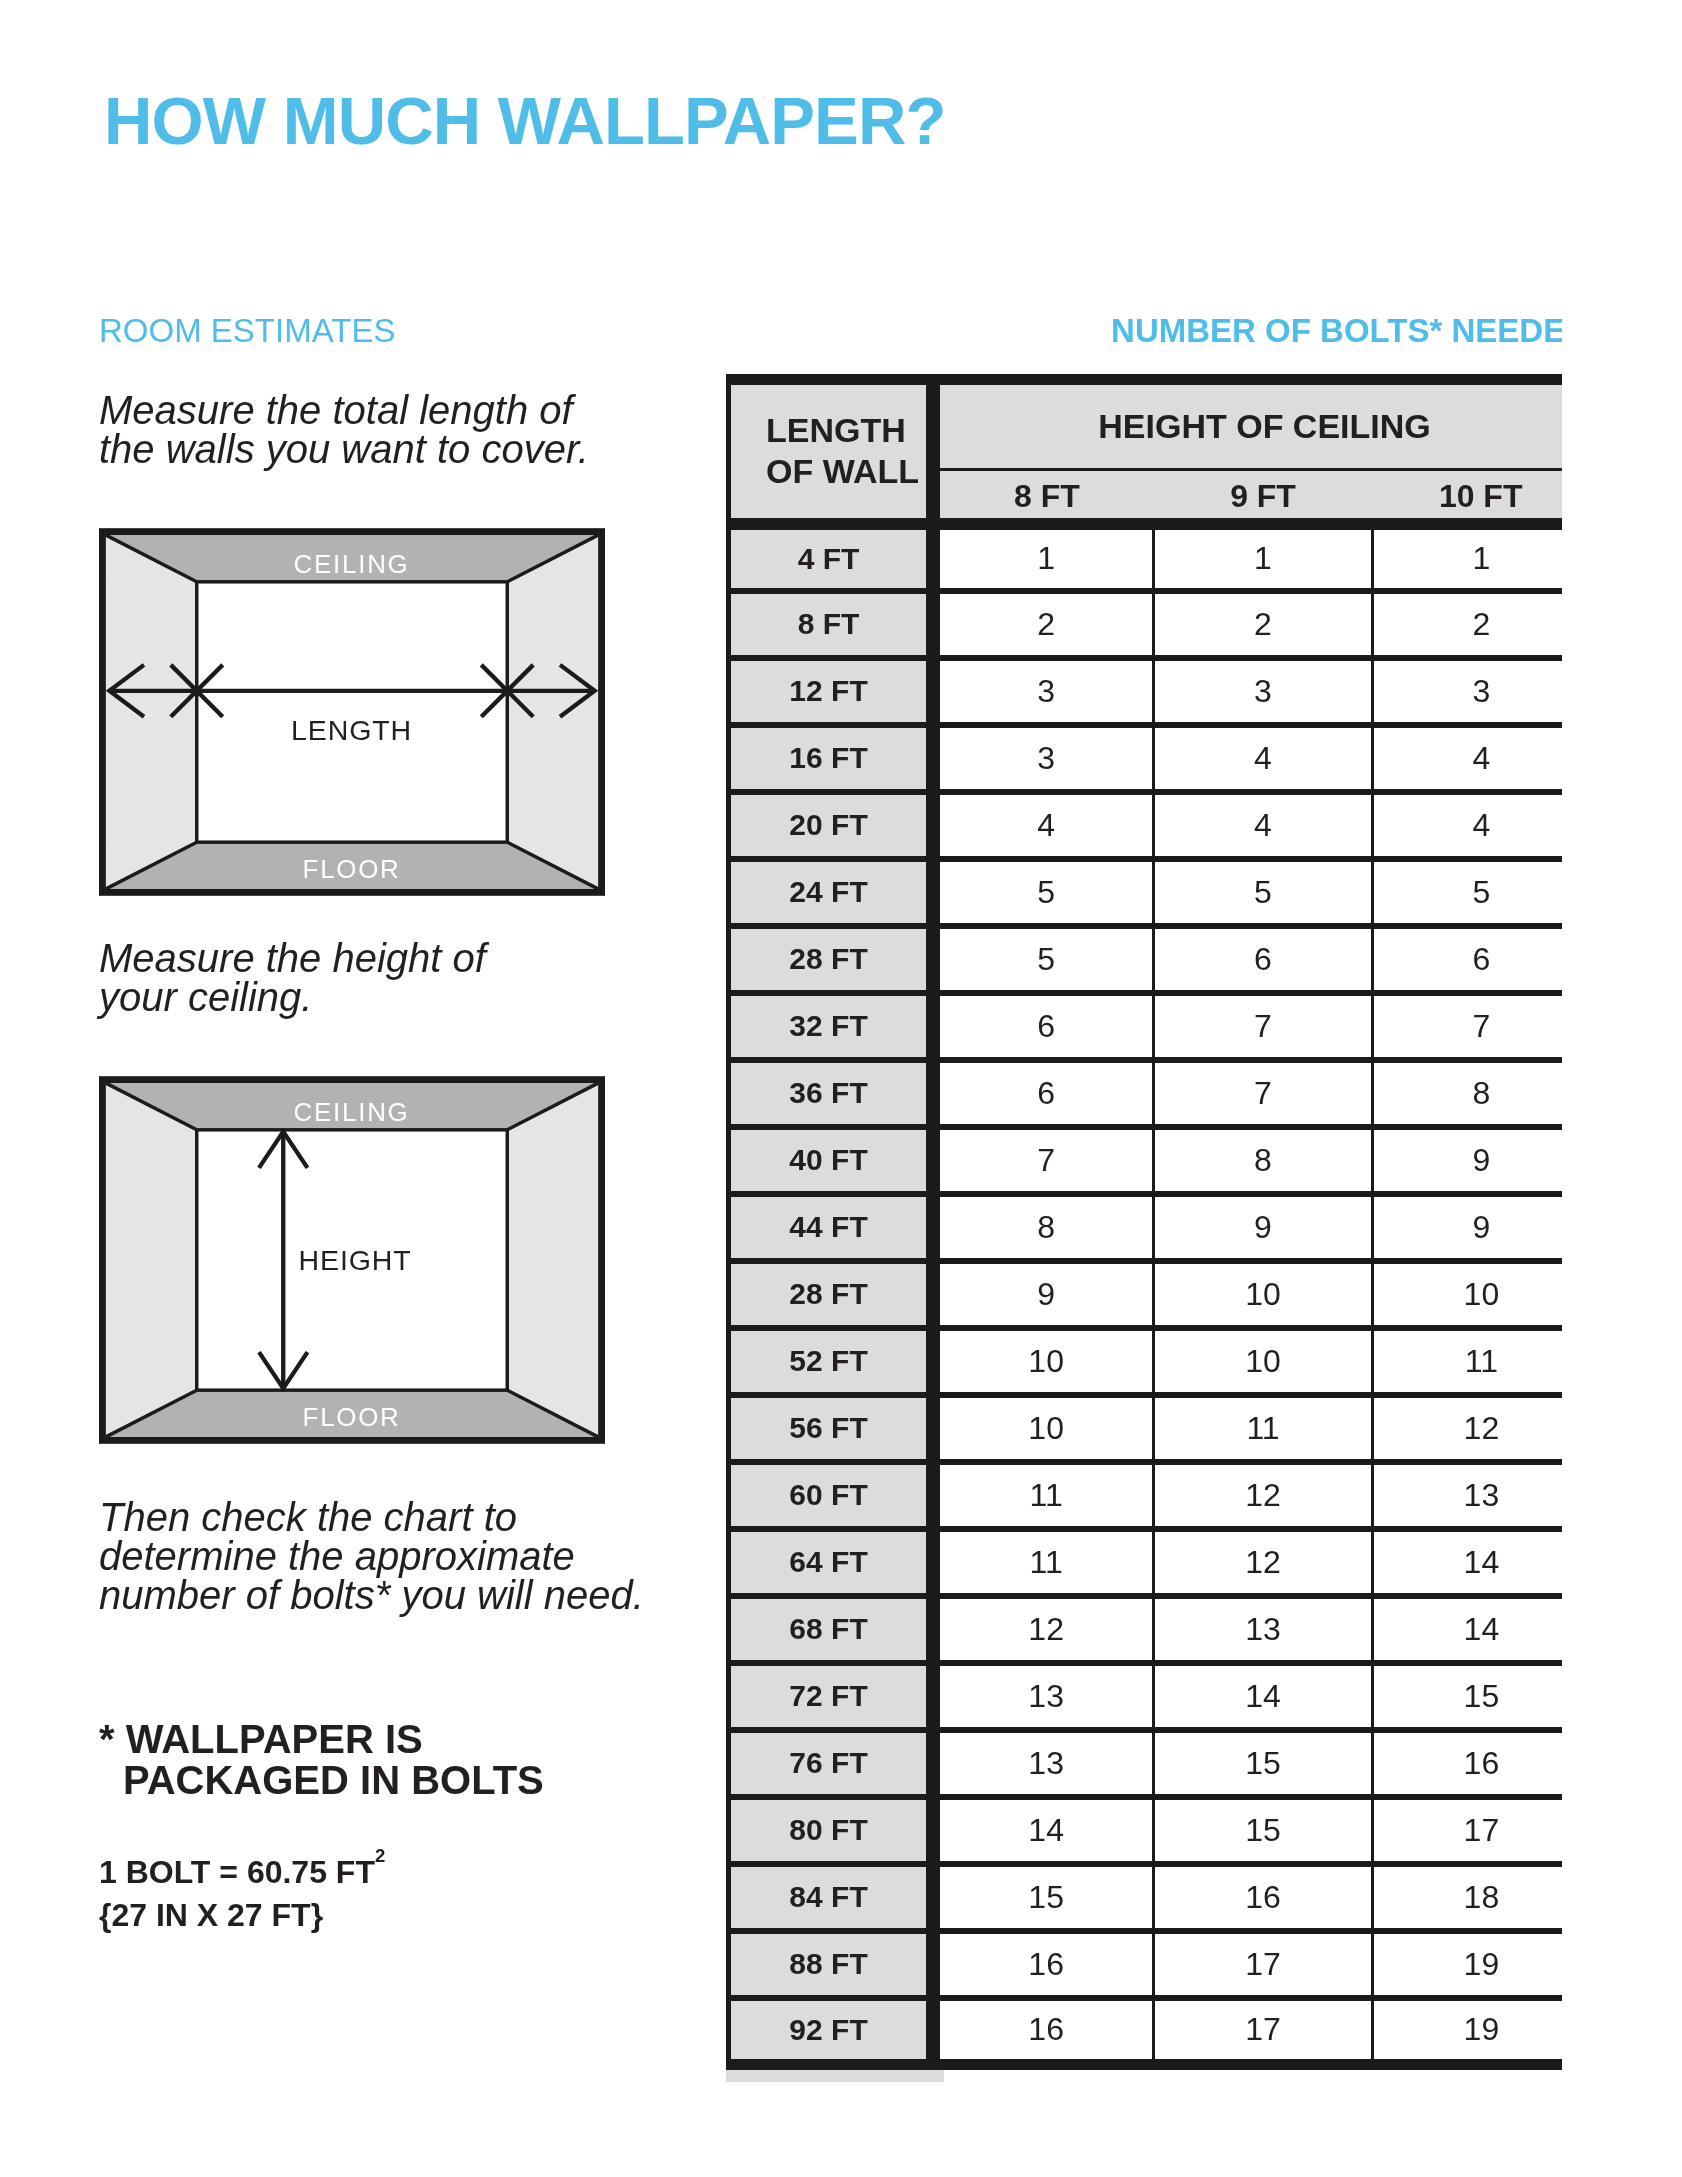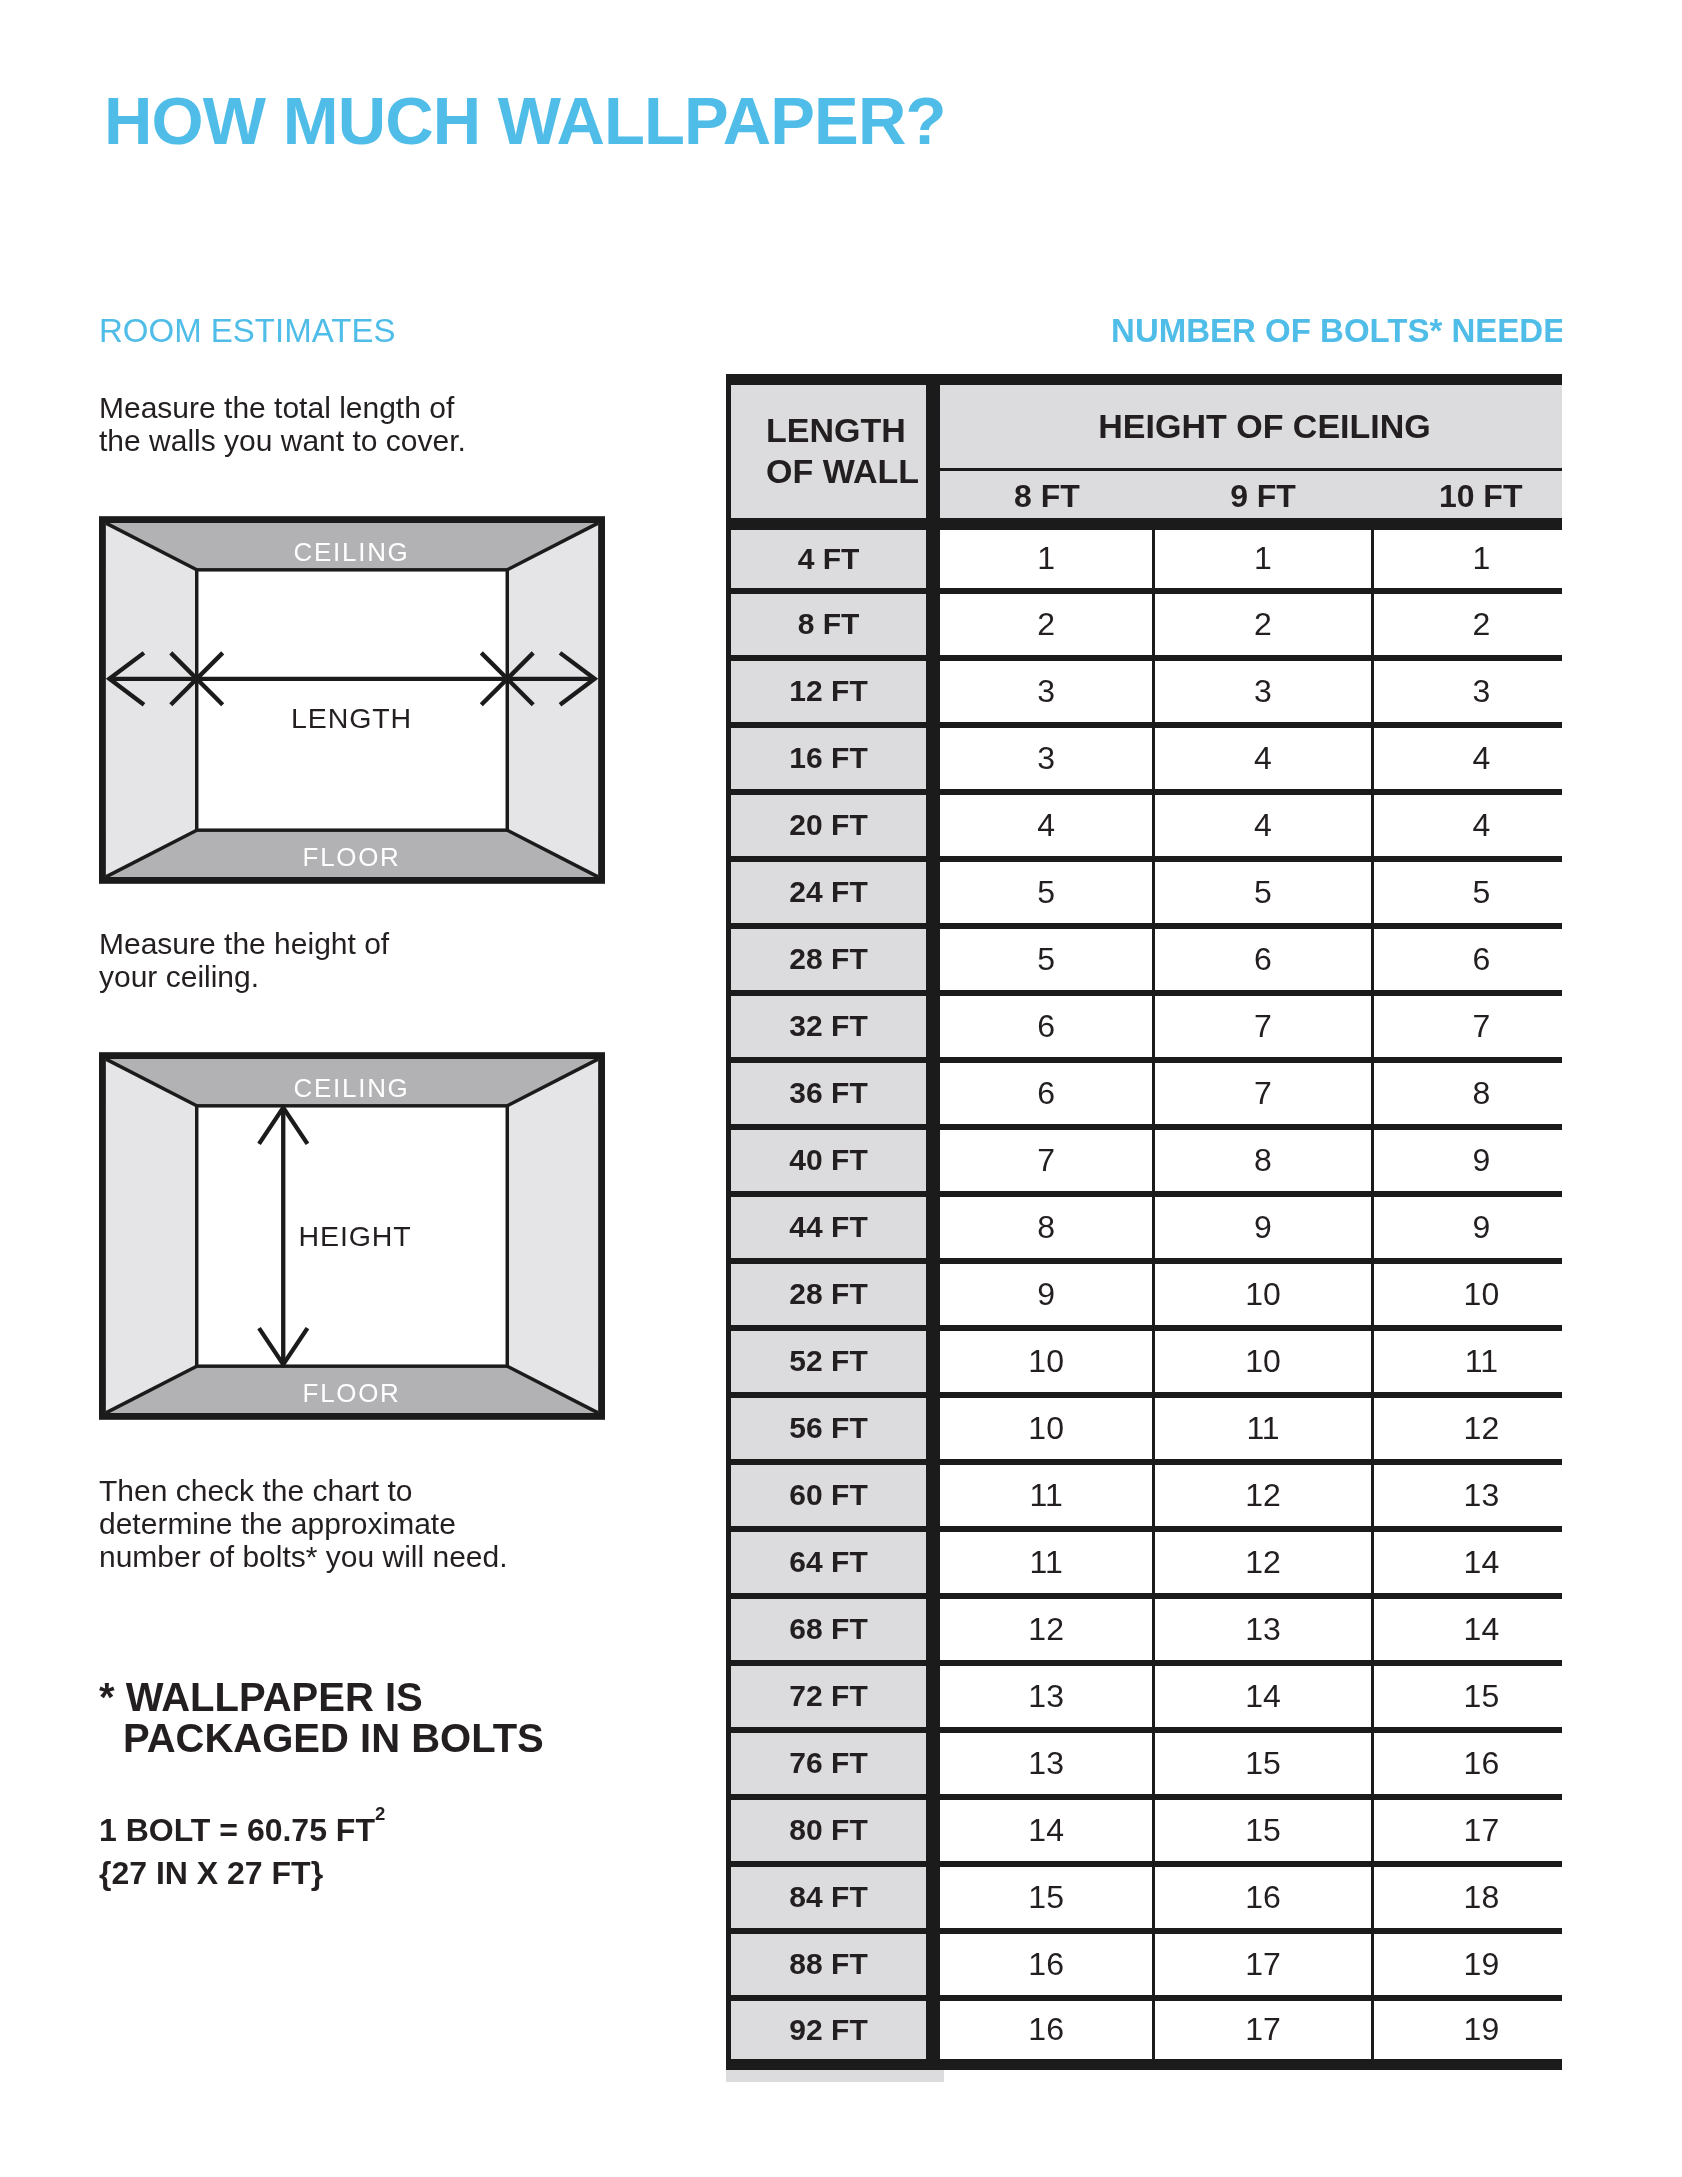--- a/index.html
+++ b/index.html
@@ -38,24 +38,25 @@
     width: 553px;
   }
   .section-heading {
     font-size: 33px;
     font-weight: normal;
     line-height: 35px;
     color: var(--accent);
     white-space: nowrap;
   }
   .step {
-    font-size: 30px;
-    line-height: 33px;
+    font-size: 40px;
+    line-height: 39px;
     white-space: pre-line;
     color: var(--ink);
+    font-style: italic;
   }
   .step-1 { margin-top: 43px; }
   .diagram { display: block; margin-top: 59px; }
   .step-2 { margin-top: 43px; }
   .step-3 { margin-top: 54px; }
   .footnote {
     margin-top: 104px;
     font-size: 40px;
     font-weight: bold;
     line-height: 41px;

